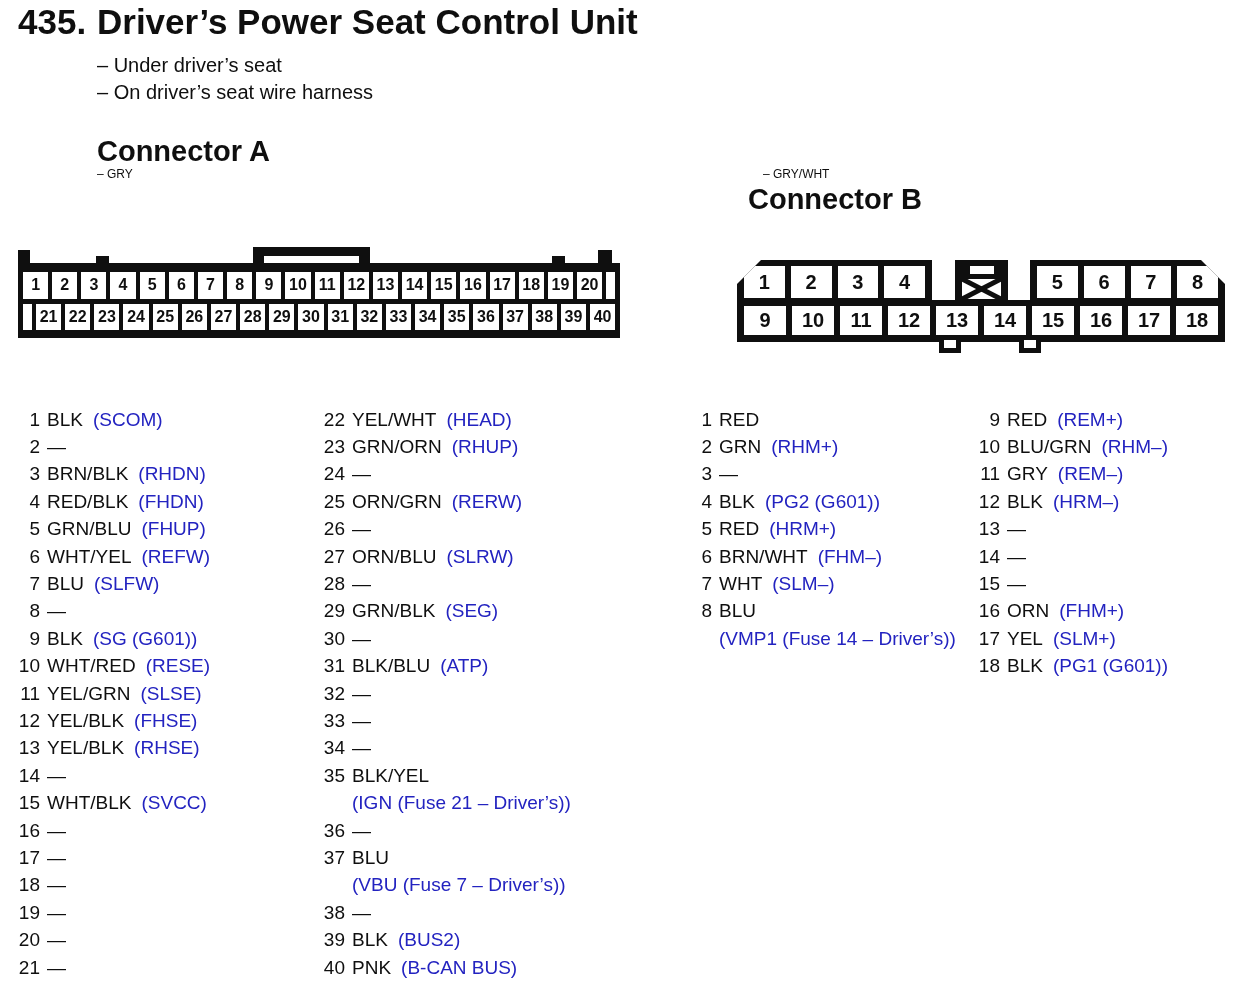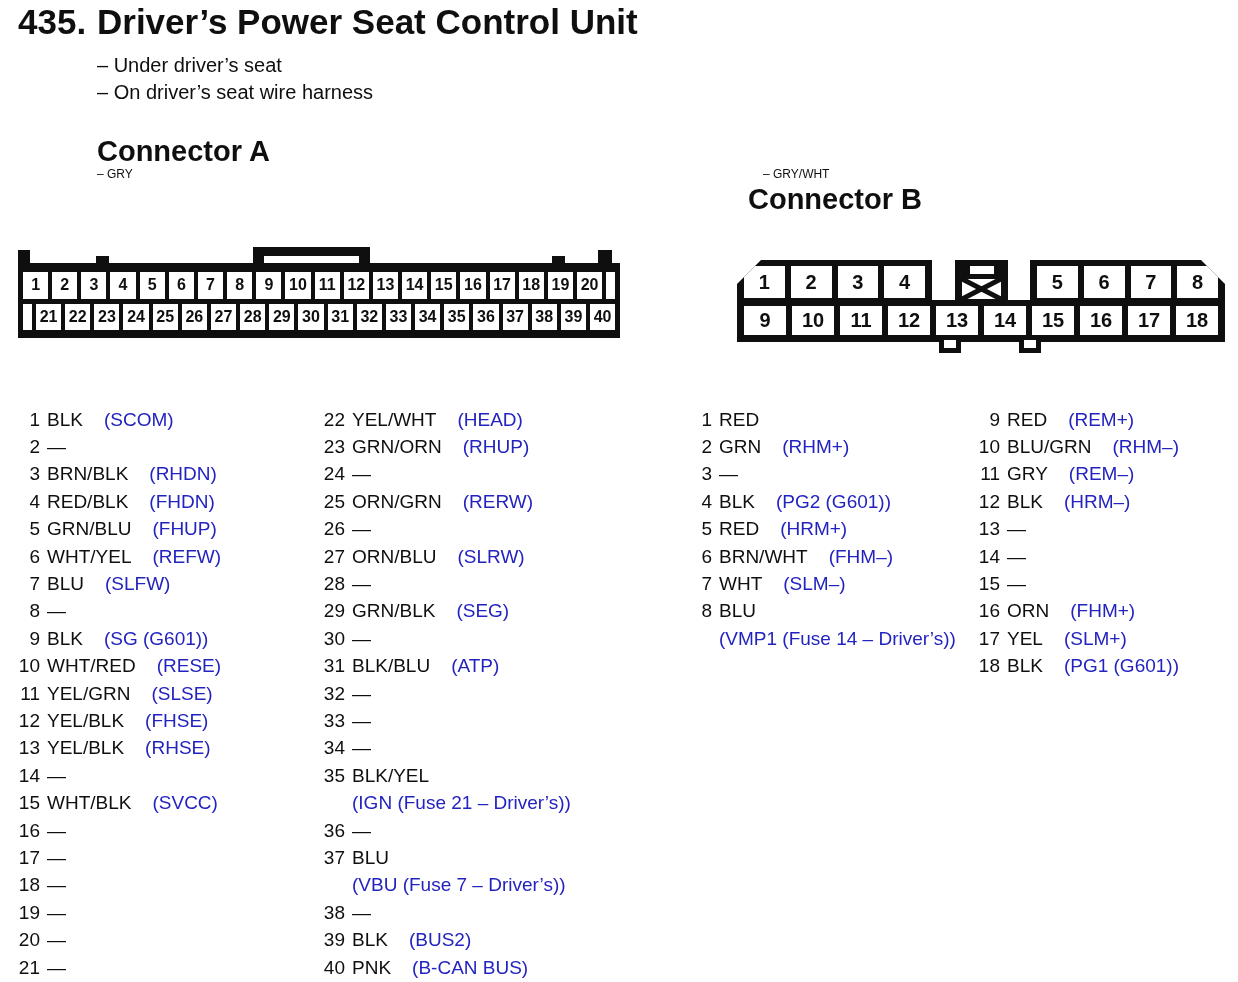--- a/index.html
+++ b/index.html
@@ -41,21 +41,21 @@
   .b-slot{margin:6px auto 0 auto;width:24px;height:8px;background:#ffffff;}
   .b-xcell{margin:5px auto 0 auto;width:39px;height:20px;background:#ffffff;position:relative;}
   .b-xcell svg{position:absolute;left:0;top:0;width:100%;height:100%;}
   .b-notch{position:absolute;top:100px;width:12px;height:8px;background:#ffffff;
     border:5px solid #0f0f0f;border-top:none;}
   
   .pin-col{position:absolute;font-size:19px;}
   .pin-line{height:27.4px;white-space:nowrap;display:flex;align-items:center;}
   .pin-num{display:inline-block;width:40px;text-align:right;margin-right:7px;flex:none;}
   .fn{color:#2323c0;}
-  .fn-gap{margin-left:21px;}
+  .fn-gap{margin-left:10px;}
 </style>
 </head>
 <body>
 
 <div>
 
   <div class="abs title">
     <span class="title-num">435.</span>
     <span>Driver’s Power Seat Control Unit</span>
   </div>

